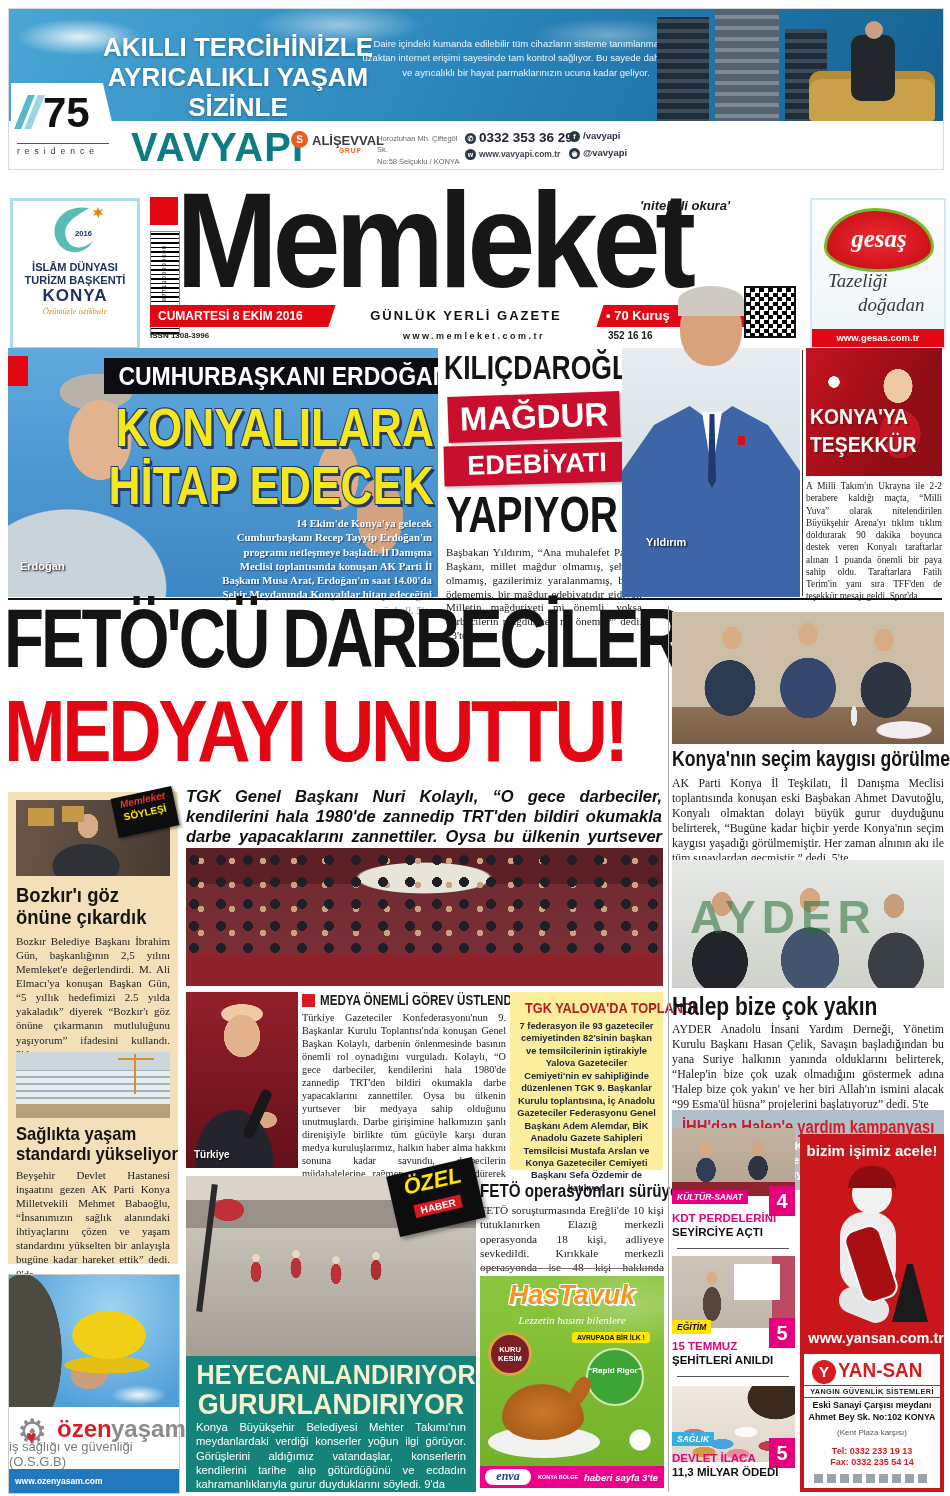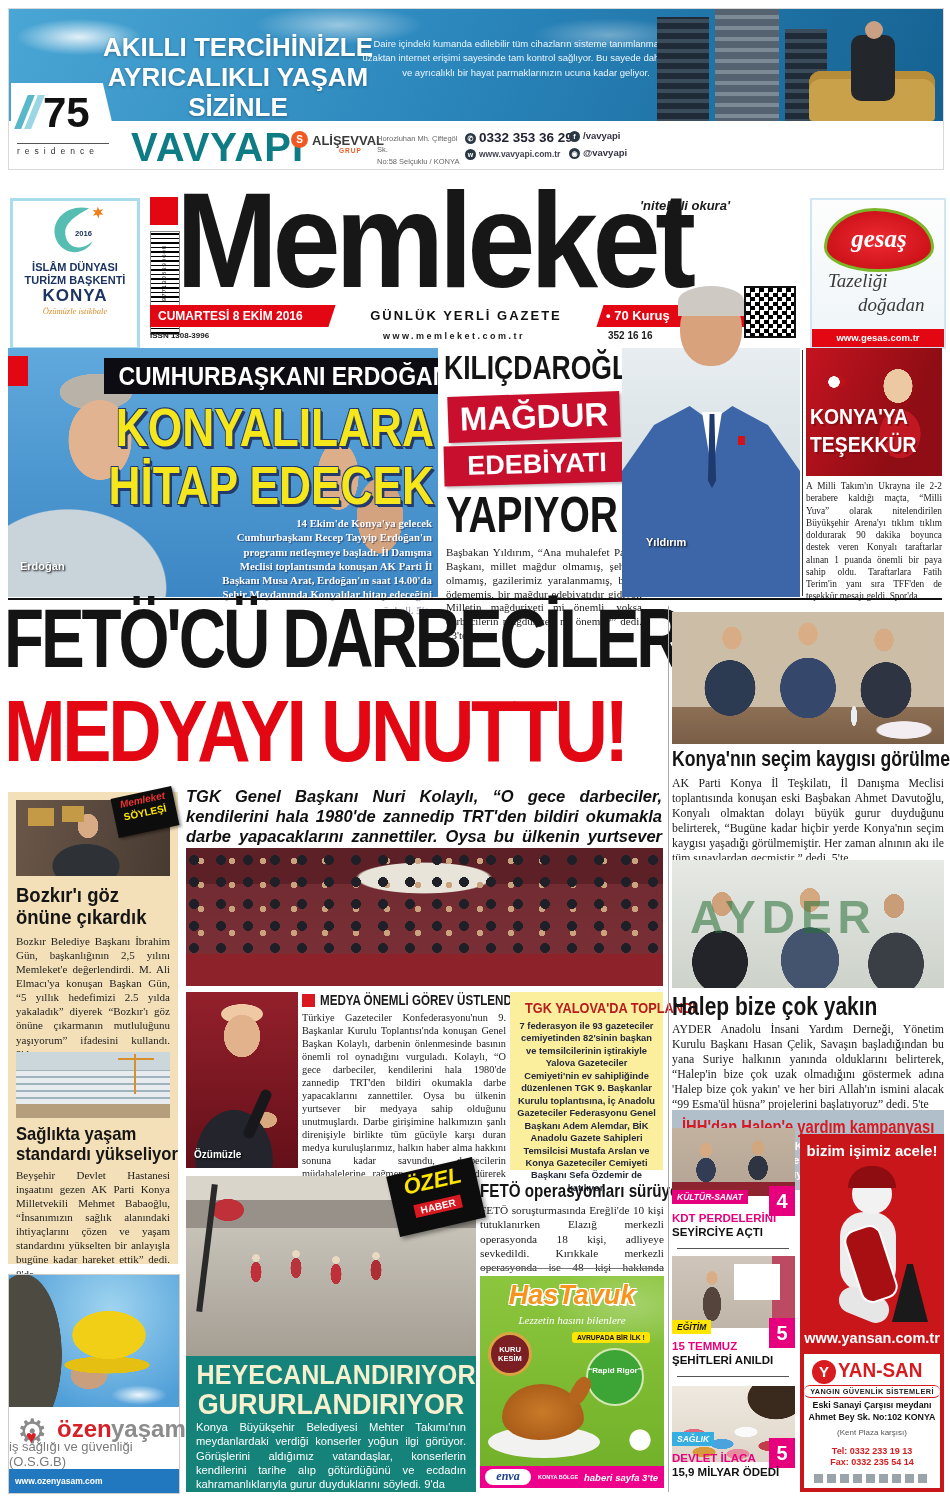--- a/index.html
+++ b/index.html
@@ -51,21 +51,21 @@
   #mm-barcode{left:150px;top:231px;width:28px;height:102px;background:repeating-linear-gradient(0deg,#000 0 1.5px,#fff 1.5px 4.5px);border:1px solid #888;}
   #mm-bcnum{left:136px;top:270px;font-size:6px;letter-spacing:1px;transform:rotate(-90deg);color:#111;}
   #mm-title{left:176px;top:186px;font-size:136px;font-weight:900;letter-spacing:-6px;line-height:.8;color:#171717;transform:scaleX(.9);transform-origin:0 0;white-space:nowrap;}
   #mm-tag{left:640px;top:198px;font-size:13px;font-style:italic;font-weight:700;}
   #mm-bar{left:150px;top:305px;width:646px;height:22px;background:#e30613;}
   #mm-date{left:158px;top:309px;font-size:12px;font-weight:900;color:#fff;}
   #mm-panel{left:332px;top:305px;width:268px;height:22px;background:#fff;transform:skewX(-18deg);}
   #mm-sub{left:340px;top:308px;width:252px;text-align:center;font-size:13px;font-weight:900;color:#111;letter-spacing:2px;}
   #mm-price{left:606px;top:308px;font-size:13px;font-weight:900;color:#fff;}
   #mm-issn{left:150px;top:331px;font-size:8px;font-weight:700;}
-  #mm-web{left:320px;top:331px;width:268px;text-align:center;font-size:9px;font-weight:700;letter-spacing:2.5px;}
+  #mm-web{left:340px;top:331px;width:268px;text-align:center;font-size:9px;font-weight:700;letter-spacing:2.5px;}
   #mm-phone{left:608px;top:330px;font-size:10px;font-weight:800;}
   #mm-qr{left:744px;top:286px;width:48px;height:48px;border:2px solid #111;
     background:conic-gradient(#000 90deg,#fff 0 180deg,#000 0 270deg,#fff 0) 0 0/9px 9px;}
   
   #gesas{left:810px;top:198px;width:132px;height:147px;border:2px solid #cfe7f2;background:linear-gradient(#fdfdfd,#eef5f8);}
   #gesas-blob{position:absolute;left:12px;top:8px;width:104px;height:58px;background:radial-gradient(#ee2a31,#c20a12);border:3px solid #7ab829;border-radius:46% 54% 50% 50%/62% 62% 38% 38%;}
   #gesas-brand{position:absolute;left:0;top:14px;width:104px;text-align:center;color:#fff;font-size:25px;font-weight:900;font-style:italic;font-family:"Liberation Serif",serif;}
   .gesas-s{font-family:"Liberation Serif",serif;font-style:italic;color:#3a3a3a;font-size:19px;}
   #gesas-web{position:absolute;left:0;bottom:0;width:100%;height:18px;background:#e30613;color:#fff;font-size:9.5px;font-weight:700;text-align:center;line-height:18px;}
   
@@ -282,25 +282,25 @@
   .idiv{position:absolute;left:677px;width:112px;height:1px;background:#555;}
   
   #yansan{left:800px;top:1134px;width:144px;height:358px;background:#c8161a;}
   #ys-tag{position:absolute;left:0;top:8px;width:100%;text-align:center;color:#fff;font-size:15px;font-weight:700;}
   #ys-head{position:absolute;left:52px;top:40px;width:40px;height:40px;border-radius:50%;background:#f2f2f2;}
   #ys-helm{position:absolute;left:48px;top:32px;width:48px;height:22px;border-radius:24px 24px 0 0;background:#8e0d10;}
   #ys-body{position:absolute;left:40px;top:78px;width:56px;height:80px;border-radius:24px;background:#ededed;}
   #ys-ext{position:absolute;left:52px;top:92px;width:34px;height:72px;border-radius:12px;background:#a80f12;transform:rotate(-18deg);border:2px solid #fff;}
   #ys-cone{position:absolute;left:92px;top:130px;width:36px;height:58px;background:#1a1a1a;clip-path:polygon(42% 0,58% 0,100% 100%,0 100%);}
   #ys-leg{position:absolute;left:38px;top:158px;width:52px;height:26px;border-radius:14px;background:#e6e6e6;transform:rotate(22deg);}
-  #ys-web{position:absolute;left:0;top:196px;width:100%;text-align:center;color:#fff;font-size:14.5px;font-weight:900;}
+  #ys-web{position:absolute;left:0;top:196px;width:100%;text-align:right;color:#fff;font-size:14.5px;font-weight:900;}
   #ys-white{position:absolute;left:4px;top:220px;width:136px;height:134px;background:#fff;text-align:center;}
   #ys-logo-ic{position:absolute;left:8px;top:6px;width:24px;height:24px;border-radius:50%;background:#d81b1e;color:#fff;font-weight:900;font-size:15px;line-height:24px;text-align:center;}
   #ys-brand{position:absolute;left:34px;top:4px;font-size:21px;font-weight:900;color:#d81b1e;}
-  #ys-sub{position:absolute;left:0;top:31px;width:100%;font-size:7.3px;font-weight:700;color:#222;letter-spacing:.4px;border-top:1px solid #d81b1e;border-bottom:1px solid #d81b1e;padding:1px 0;box-sizing:border-box;border-radius:6px;}
+  #ys-sub{position:absolute;left:0;top:31px;width:100%;font-size:7.3px;font-weight:700;color:#222;letter-spacing:.4px;border-top:1px solid #d81b1e;border-bottom:1px solid #d81b1e;padding:1px 0;box-sizing:border-box;}
   .ys-addr{position:absolute;left:0;width:100%;font-size:8.8px;font-weight:700;color:#111;}
   #ys-kent{position:absolute;left:0;top:74px;width:100%;font-size:8px;color:#555;}
   .ys-tel{position:absolute;left:0;width:100%;font-size:9px;font-weight:700;color:#d81b1e;}
   #ys-logos{position:absolute;left:10px;bottom:5px;width:116px;height:9px;background:repeating-linear-gradient(90deg,#9aa4ab 0 9px,#fff 9px 13px);}
 </style>
 </head>
 <body>
 
 <div class="page">
 
@@ -438,21 +438,21 @@
     </div>
     <div id="ozen-bar">
       <span style="margin-left:6px;">www.ozenyasam.com</span>
       <span style="float:right;margin-right:6px;">Tel: 0332 501 97 40</span>
     </div>
   </div>
 
   <div class="abs" id="conf-photo"></div>
   <div class="abs" id="kolayli">
     <div id="kol-mic"></div>
-    <div id="kol-cap">Özümüzle</div>
+    <div id="kol-cap">Türkiye</div>
   </div>
   <div class="abs" id="medya">
     <div id="medya-h">
       <div id="medya-sq"></div>
       <span id="medya-ht" class="cx" style="transform:scaleX(.8);">MEDYA ÖNEMLİ GÖREV ÜSTLENDİ</span>
     </div>
     <div id="medya-b" class="ser jus">Türkiye Gazeteciler Konfederasyonu'nun 9. Başkanlar Kurulu Toplantısı'nda konuşan Genel Başkan Kolaylı, darbenin önlenmesinde basının önemli rol oynadığını vurguladı. Kolaylı, “O gece darbeciler, kendilerini hala 1980'de zannedip TRT'den bildiri okumakla darbe yapacaklarını zannettiler. Oysa bu ülkenin yurtsever bir medyaya sahip olduğunu unutmuşlardı. Darbe girişimine halkımızın şanlı direnişiyle birlikte tüm gücüyle karşı duran medya kuruluşlarımız, halkın haber alma hakkını sonuna kadar savundu, darbecilerin müdahalelerine rağmen yayınlarını sürdürerek darbeye geçit vermedi” dedi. 7'de</div>
   </div>
   <div class="abs" id="tgk">
     <div id="tgk-h"><span class="cx" style="transform:scaleX(.85);transform-origin:50% 0;">TGK YALOVA'DA TOPLANDI</span></div>
@@ -513,21 +513,21 @@
   <div class="abs iphoto" id="i2-photo"></div>
   <div class="itag" style="left:672px;top:1320px;background:#ffe500;color:#111;">EĞİTİM</div>
   <div class="ipage" style="top:1318px;">5</div>
   <div class="il1" style="top:1340px;">15 TEMMUZ</div>
   <div class="il2" style="top:1354px;">ŞEHİTLERİ ANILDI</div>
   <div class="idiv" style="top:1376px;"></div>
   <div class="abs iphoto" id="i3-photo"></div>
   <div class="itag" style="left:672px;top:1432px;background:#35aee2;color:#fff;">SAĞLIK</div>
   <div class="ipage" style="top:1438px;">5</div>
   <div class="il1" style="top:1452px;">DEVLET İLACA</div>
-  <div class="il2" style="top:1466px;">15,9 MİLYAR ÖDEDİ</div>
+  <div class="il2" style="top:1466px;">11,3 MİLYAR ÖDEDİ</div>
 
   <div class="abs" id="yansan">
     <div id="ys-tag">bizim işimiz acele!</div>
     <div id="ys-body"></div>
     <div id="ys-leg"></div>
     <div id="ys-ext"></div>
     <div id="ys-cone"></div>
     <div id="ys-head"></div>
     <div id="ys-helm"></div>
     <div id="ys-web">www.yansan.com.tr</div>

